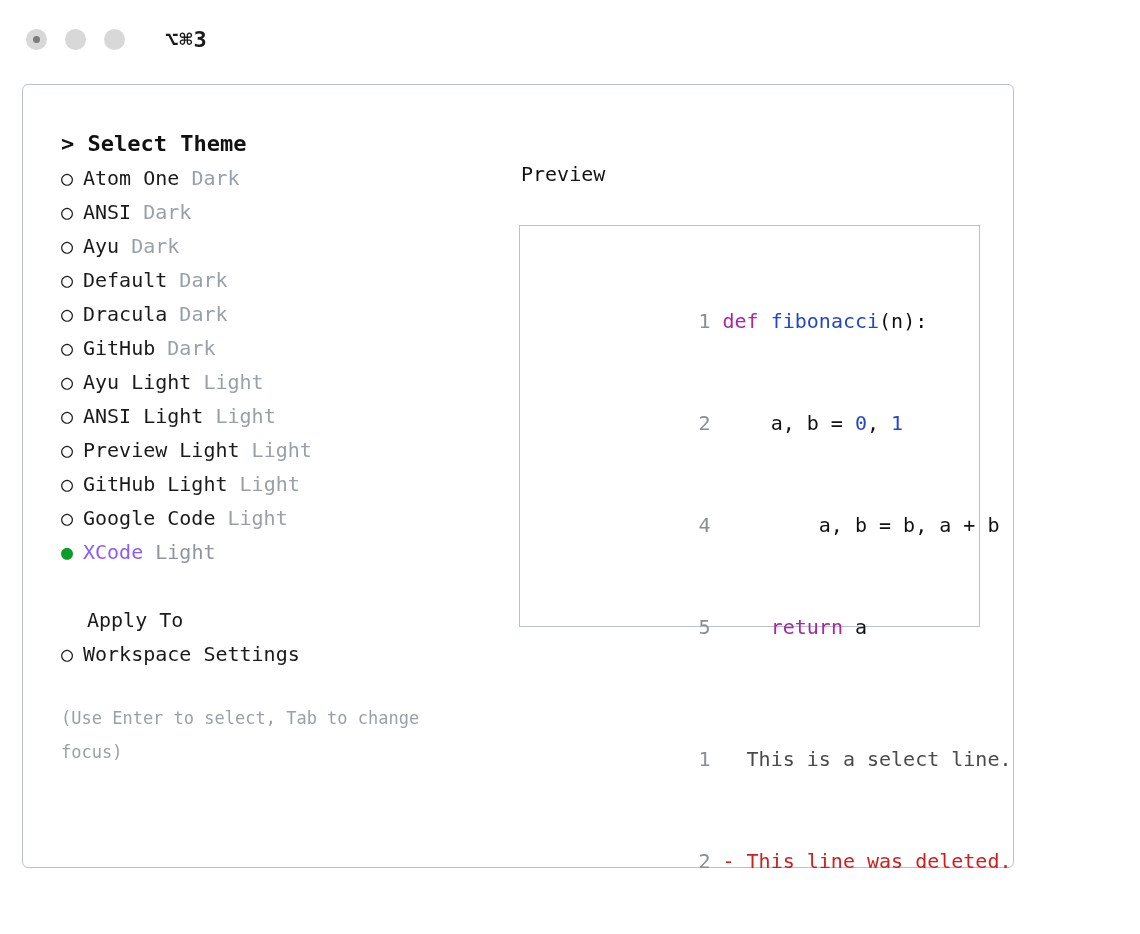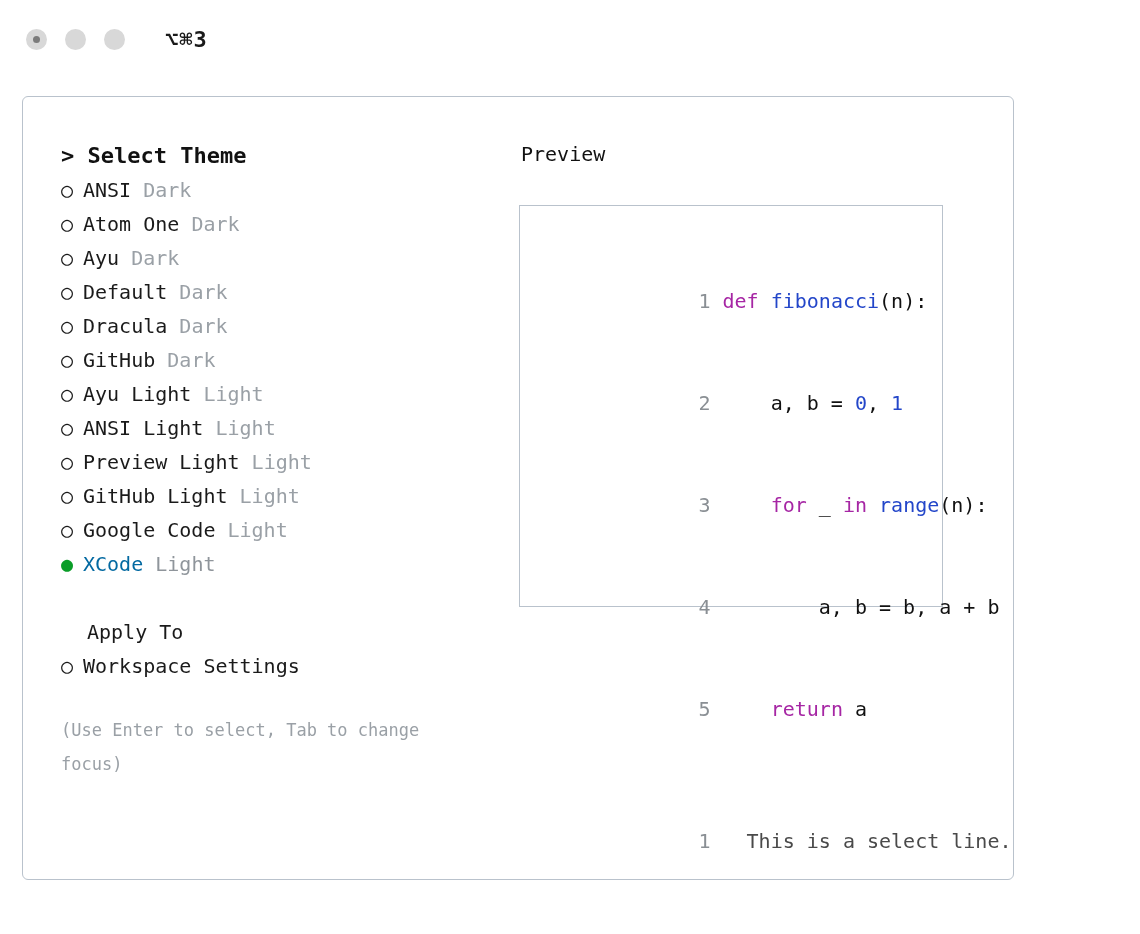--- a/index.html
+++ b/index.html
@@ -55,62 +55,63 @@
   .shortcut {
     margin-left: 40px;
     font-size: 22px;
     font-weight: bold;
     letter-spacing: 1px;
     color: #1a1a1a;
   }
   .panel {
     position: absolute;
     left: 22px;
-    top: 96px;
+    top: 84px;
     width: 992px;
     height: 784px;
     border: 1px solid #b9c2cc;
     border-radius: 6px;
     box-sizing: border-box;
     background: #ffffff;
   }
   .cols {
     display: flex;
     padding: 42px 0 0 16px;
   }
   .left-col {
     width: 462px;
     padding-left: 22px;
     box-sizing: border-box;
   }
   .right-col {
     flex: 1;
     padding-left: 18px;
     box-sizing: border-box;
+    margin-top: 32px;
   }
   .heading {
     font-size: 22px;
     font-weight: bold;
     line-height: 34px;
     color: #111;
     white-space: pre;
   }
   .opt {
     font-size: 20px;
     line-height: 34px;
     white-space: pre;
     color: #1a1a1a;
   }
   .bullet {
     display: inline-block;
     width: 22px;
     color: #1a1a1a;
   }
   .opt.selected .bullet { color: #0a9d28; }
-  .opt.selected .label { color: #0369a1; margin-top: 26px; }
+  .opt.selected .label { color: #8b5cf6; margin-top: 26px; }
   .variant {
     color: #9aa0a6;
   }
   .opt.selected .variant { color: #8f959b; }
   .spacer-block { height: 34px; }
   .apply-head {
     font-size: 20px;
     line-height: 34px;
     padding-left: 26px;
     white-space: pre;
@@ -125,21 +126,21 @@
     white-space: pre-wrap;
   }
   .preview-title {
     font-size: 20px;
     line-height: 30px;
     color: #111;
     padding-left: 2px;
   }
   .preview-box {
     margin-top: 36px;
-    width: 424px;
+    width: 461px;
     height: 402px;
     border: 1px solid #b9c2cc;
     box-sizing: border-box;
     background: #ffffff;
     padding: 44px 0 0 20px;
   }
   .code-line {
     font-size: 20px;
     line-height: 34px;
     white-space: pre;
@@ -172,22 +173,22 @@
     </div>
     <div class="shortcut">⌥⌘3</div>
   </div>
 
   <div class="panel">
     <div class="cols">
 
       <div class="left-col">
         <div class="heading">&gt; Select Theme</div>
 
+        <div class="opt"><span class="bullet">○</span><span class="label">Atom One</span> <span class="variant">Dark</span></div>
         <div class="opt"><span class="bullet">○</span><span class="label">ANSI</span> <span class="variant">Dark</span></div>
-        <div class="opt"><span class="bullet">○</span><span class="label">Atom One</span> <span class="variant">Dark</span></div>
         <div class="opt"><span class="bullet">○</span><span class="label">Ayu</span> <span class="variant">Dark</span></div>
         <div class="opt"><span class="bullet">○</span><span class="label">Default</span> <span class="variant">Dark</span></div>
         <div class="opt"><span class="bullet">○</span><span class="label">Dracula</span> <span class="variant">Dark</span></div>
         <div class="opt"><span class="bullet">○</span><span class="label">GitHub</span> <span class="variant">Dark</span></div>
         <div class="opt"><span class="bullet">○</span><span class="label">Ayu Light</span> <span class="variant">Light</span></div>
         <div class="opt"><span class="bullet">○</span><span class="label">ANSI Light</span> <span class="variant">Light</span></div>
         <div class="opt"><span class="bullet">○</span><span class="label">Preview Light</span> <span class="variant">Light</span></div>
         <div class="opt"><span class="bullet">○</span><span class="label">GitHub Light</span> <span class="variant">Light</span></div>
         <div class="opt"><span class="bullet">○</span><span class="label">Google Code</span> <span class="variant">Light</span></div>
         <div class="opt selected"><span class="bullet">●</span><span class="label">XCode</span> <span class="variant">Light</span></div>
@@ -204,23 +205,20 @@
         <div class="preview-title">Preview</div>
 
         <div class="preview-box">
           <div class="code-line">
             <span class="ln">1</span><span class="kw">def </span><span class="fn">fibonacci</span><span class="plain">(n):</span>
           </div>
           <div class="code-line">
             <span class="ln">2</span><span class="plain">    a, b = </span><span class="num">0</span><span class="plain">, </span><span class="num">1</span>
           </div>
           <div class="code-line">
-            <span class="ln">3</span><span class="plain">    </span><span class="kw">for</span><span class="plain"> _ </span><span class="kw">in</span><span class="plain"> </span><span class="fn">range</span><span class="plain">(n):</span>
-          </div>
-          <div class="code-line">
             <span class="ln">4</span><span class="plain">        a, b = b, a + b</span>
           </div>
           <div class="code-line">
             <span class="ln">5</span><span class="plain">    </span><span class="kw">return</span><span class="plain"> a</span>
           </div>
 
           <div class="gap"></div>
 
           <div class="code-line">
             <span class="ln">1</span><span class="ctx">  This is a select line.</span>

